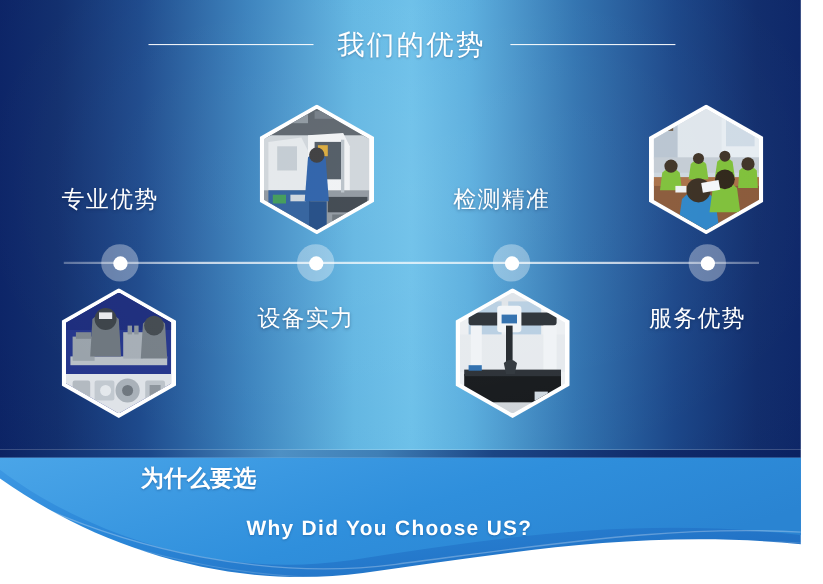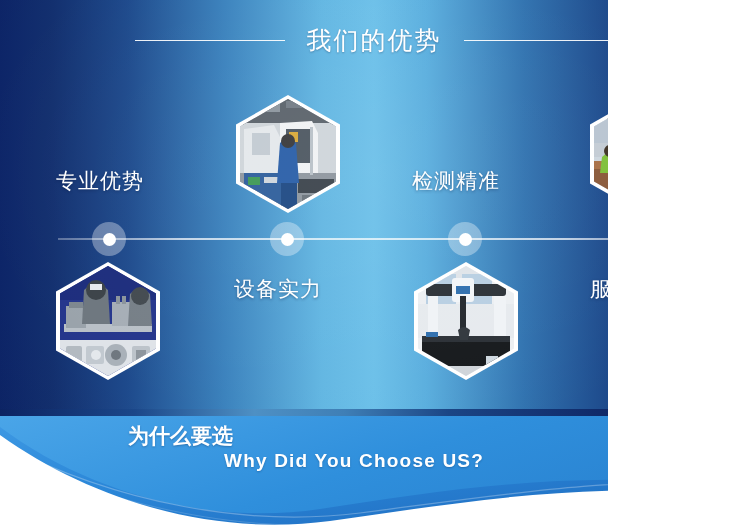--- a/index.html
+++ b/index.html
@@ -2,21 +2,21 @@
 <html><head>
 <meta charset="utf-8">
 <style>
   html, body {
     margin: 0;
     padding: 0;
     background: #ffffff;
   }
   .page {
     position: relative;
-    width: 608px;
+    width: 728px;
     height: 531px;
     overflow: hidden;
     font-family: "Liberation Sans", "DejaVu Sans", sans-serif;
     background: #ffffff;
   }
 
   
   .hero {
     position: absolute;
     left: 0;
@@ -164,21 +164,21 @@
     text-shadow: 0 1px 2px rgba(0,40,90,0.35);
   }
   .banner-cn-big {
     font-size: 36px;
     font-weight: bold;
     letter-spacing: 0px;
     line-height: 1;
     text-shadow: 0 1px 2px rgba(0,40,90,0.35);
   }
   .banner-en {
-    margin-top: 0;
+    margin-top: 20px;
     margin-left: 96px;
     color: #ffffff;
     font-size: 19px;
     font-weight: bold;
     letter-spacing: 1.2px;
     white-space: nowrap;
     text-shadow: 0 1px 2px rgba(0,40,90,0.30);
   }
 </style>
 </head>

